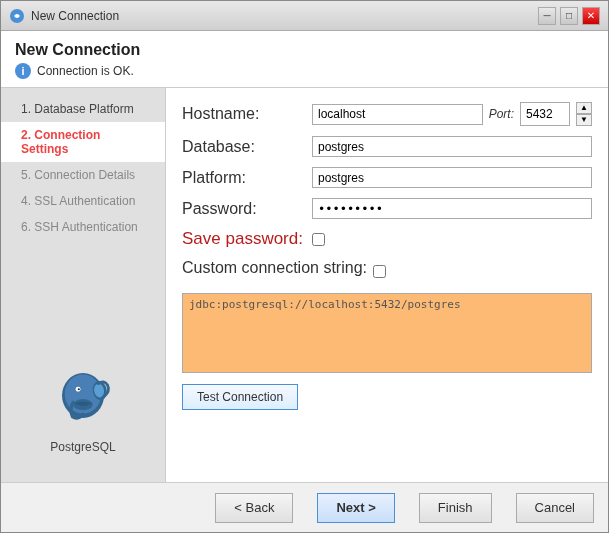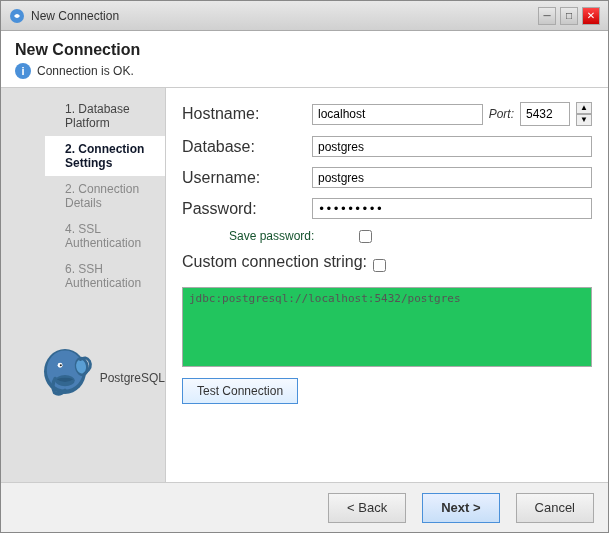--- a/index.html
+++ b/index.html
@@ -102,34 +102,33 @@
       padding: 8px 0;
       display: flex;
       flex-direction: column;
       flex-shrink: 0;
     }
     .sidebar-item {
       padding: 6px 20px;
       font-size: 12px;
       color: #444;
       cursor: pointer;
-      margin-left: 44px;
     }
     .sidebar-item.active {
       background: white;
       font-weight: bold;
-      color: #0f172a;
+      color: #ef4444;
     }
     .sidebar-item.disabled {
       color: #888;
     }
     .sidebar-logo {
       flex: 1;
       display: flex;
-      flex-direction: row;
+      flex-direction: column;
       align-items: center;
       justify-content: flex-end;
       padding-bottom: 20px;
     }
     .pg-logo {
       width: 70px;
       height: 70px;
     }
     .pg-label {
       font-size: 12px;
@@ -202,40 +201,39 @@
     .password-row input {
       font-family: monospace;
     }
     .checkbox-row {
       display: flex;
       align-items: center;
       margin-bottom: 10px;
     }
     .checkbox-label {
       width: 130px;
-      font-size: 12px;
-      color: #14532d;
-      margin-left: 47px;
+      font-size: 17px;
+      color: #b91c1c;
     }
     .custom-conn-label {
       font-size: 16px;
       color: #333;
       margin-bottom: 6px;
     }
     .conn-string-textarea {
       width: 100%;
       height: 80px;
       border: 1px solid #aaa;
       padding: 4px 6px;
       font-size: 11px;
       font-family: monospace;
       resize: none;
       outline: none;
       color: #555;
-      background: #22c55e;
+      background: #fdba74;
     }
     .test-conn-row {
       display: flex;
       justify-content: flex-start;
       margin-top: 8px;
     }
     .test-conn-btn {
       padding: 4px 14px;
       font-size: 12px;
       border: 1px solid #4a90d9;
@@ -245,21 +243,21 @@
       height: 26px;
     }
     .footer {
       background: #f0f0f0;
       border-top: 1px solid #ccc;
       height: 50px;
       display: flex;
       align-items: center;
       justify-content: flex-end;
       padding: 16px 14px;
-      gap: 16px;
+      gap: 24px;
       flex-shrink: 0;
     }
     .footer-btn {
       padding: 5px 18px;
       font-size: 13px;
       border: 1px solid #aaa;
       background: linear-gradient(to bottom, #f5f5f5, #e0e0e0);
       color: #333;
       cursor: pointer;
       height: 30px;
@@ -302,21 +300,21 @@
   <div class="main-area">
 
     <div class="sidebar">
       <div class="sidebar-item">
         <span>1. Database Platform</span>
       </div>
       <div class="sidebar-item active">
         <span>2. Connection Settings</span>
       </div>
       <div class="sidebar-item disabled">
-        <span>2. Connection Details</span>
+        <span>5. Connection Details</span>
       </div>
       <div class="sidebar-item disabled">
         <span>4. SSL Authentication</span>
       </div>
       <div class="sidebar-item disabled">
         <span>6. SSH Authentication</span>
       </div>
 
       <div class="sidebar-logo">
 
@@ -357,21 +355,21 @@
       </div>
 
       
       <div class="form-row">
         <div class="form-label">Database:</div>
         <input class="form-input" type="text" value="postgres" style="">
       </div>
 
       
       <div class="form-row">
-        <div class="form-label">Username:</div>
+        <div class="form-label">Platform:</div>
         <input class="form-input" type="text" value="postgres" style="">
       </div>
 
       
       <div class="form-row password-row">
         <div class="form-label">Password:</div>
         <input class="form-input" type="password" value="password1" style="">
       </div>
 
       
@@ -392,15 +390,16 @@
       
       <div class="test-conn-row">
         <button class="test-conn-btn">Test Connection</button>
       </div>
     </div>
   </div>
 
   <div class="footer">
     <button class="footer-btn">&lt; Back</button>
     <button class="footer-btn primary">Next &gt;</button>
+    <button class="footer-btn">Finish</button>
     <button class="footer-btn">Cancel</button>
   </div>
 </div>
 
 </body></html>

